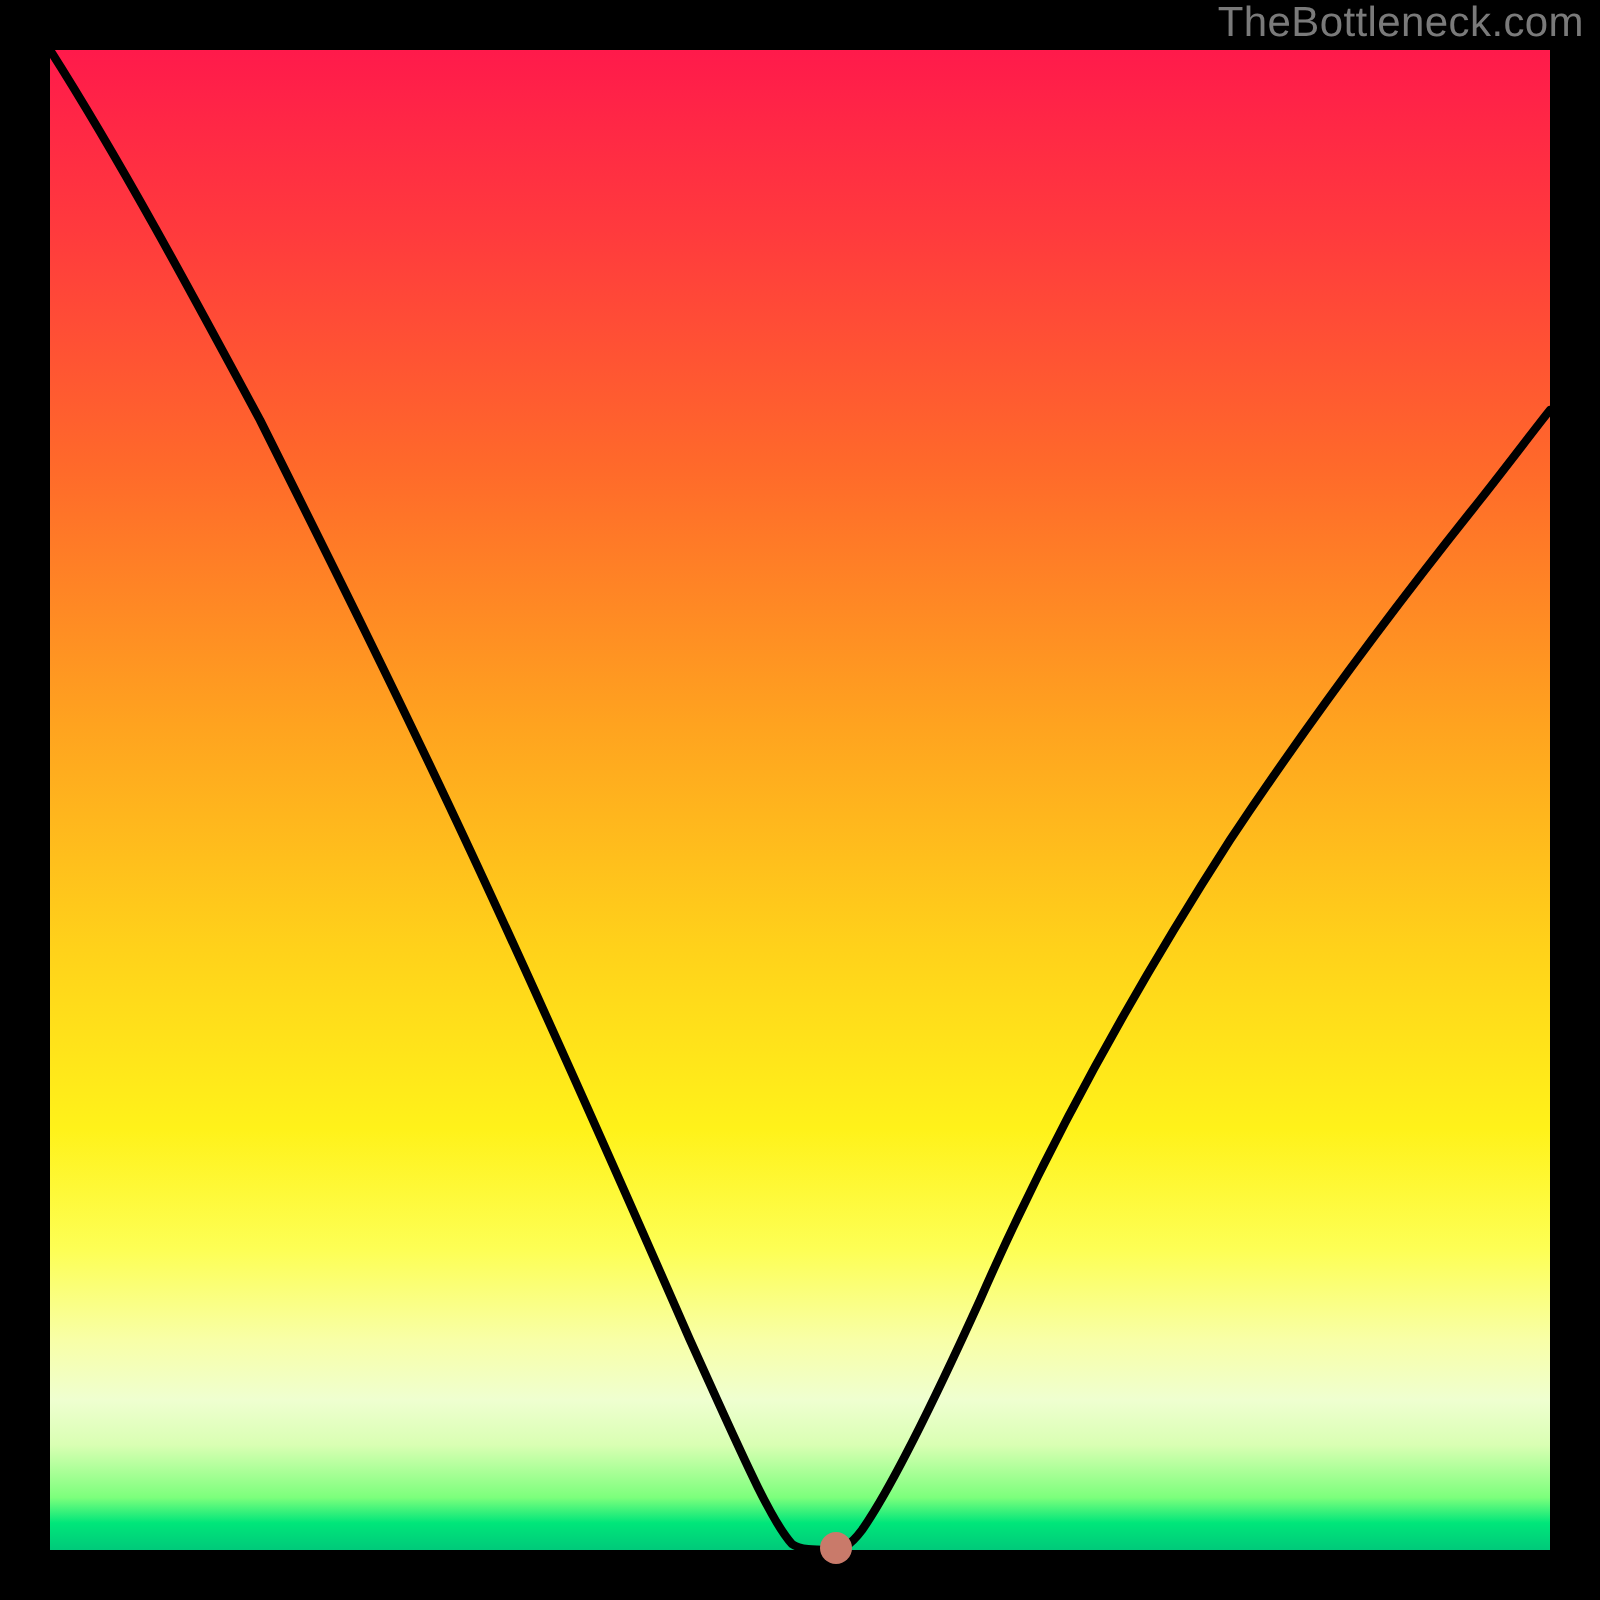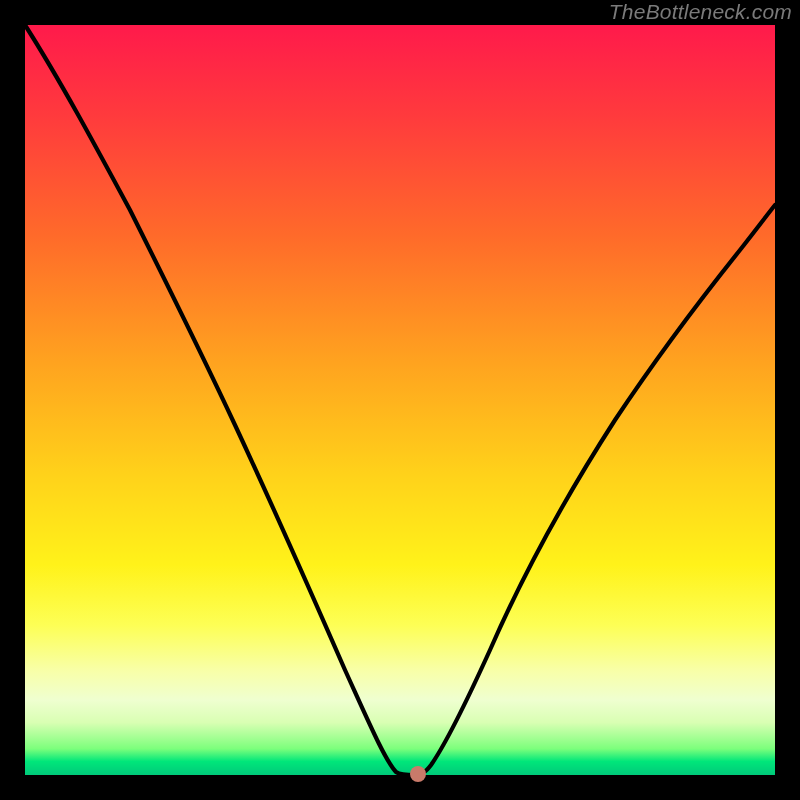--- a/index.html
+++ b/index.html
@@ -8,21 +8,20 @@
     width: 800px;
     height: 800px;
     background: #000;
     font-family: Arial, Helvetica, sans-serif;
     overflow: hidden;
   }
   .stage {
     position: relative;
     width: 800px;
     height: 800px;
-    font-style: italic;
   }
   .watermark {
     position: absolute;
     top: 0;
     right: 8px;
     color: #7a7a7a;
     font-size: 21px;
     font-weight: 400;
     letter-spacing: 0.2px;
     z-index: 10;

